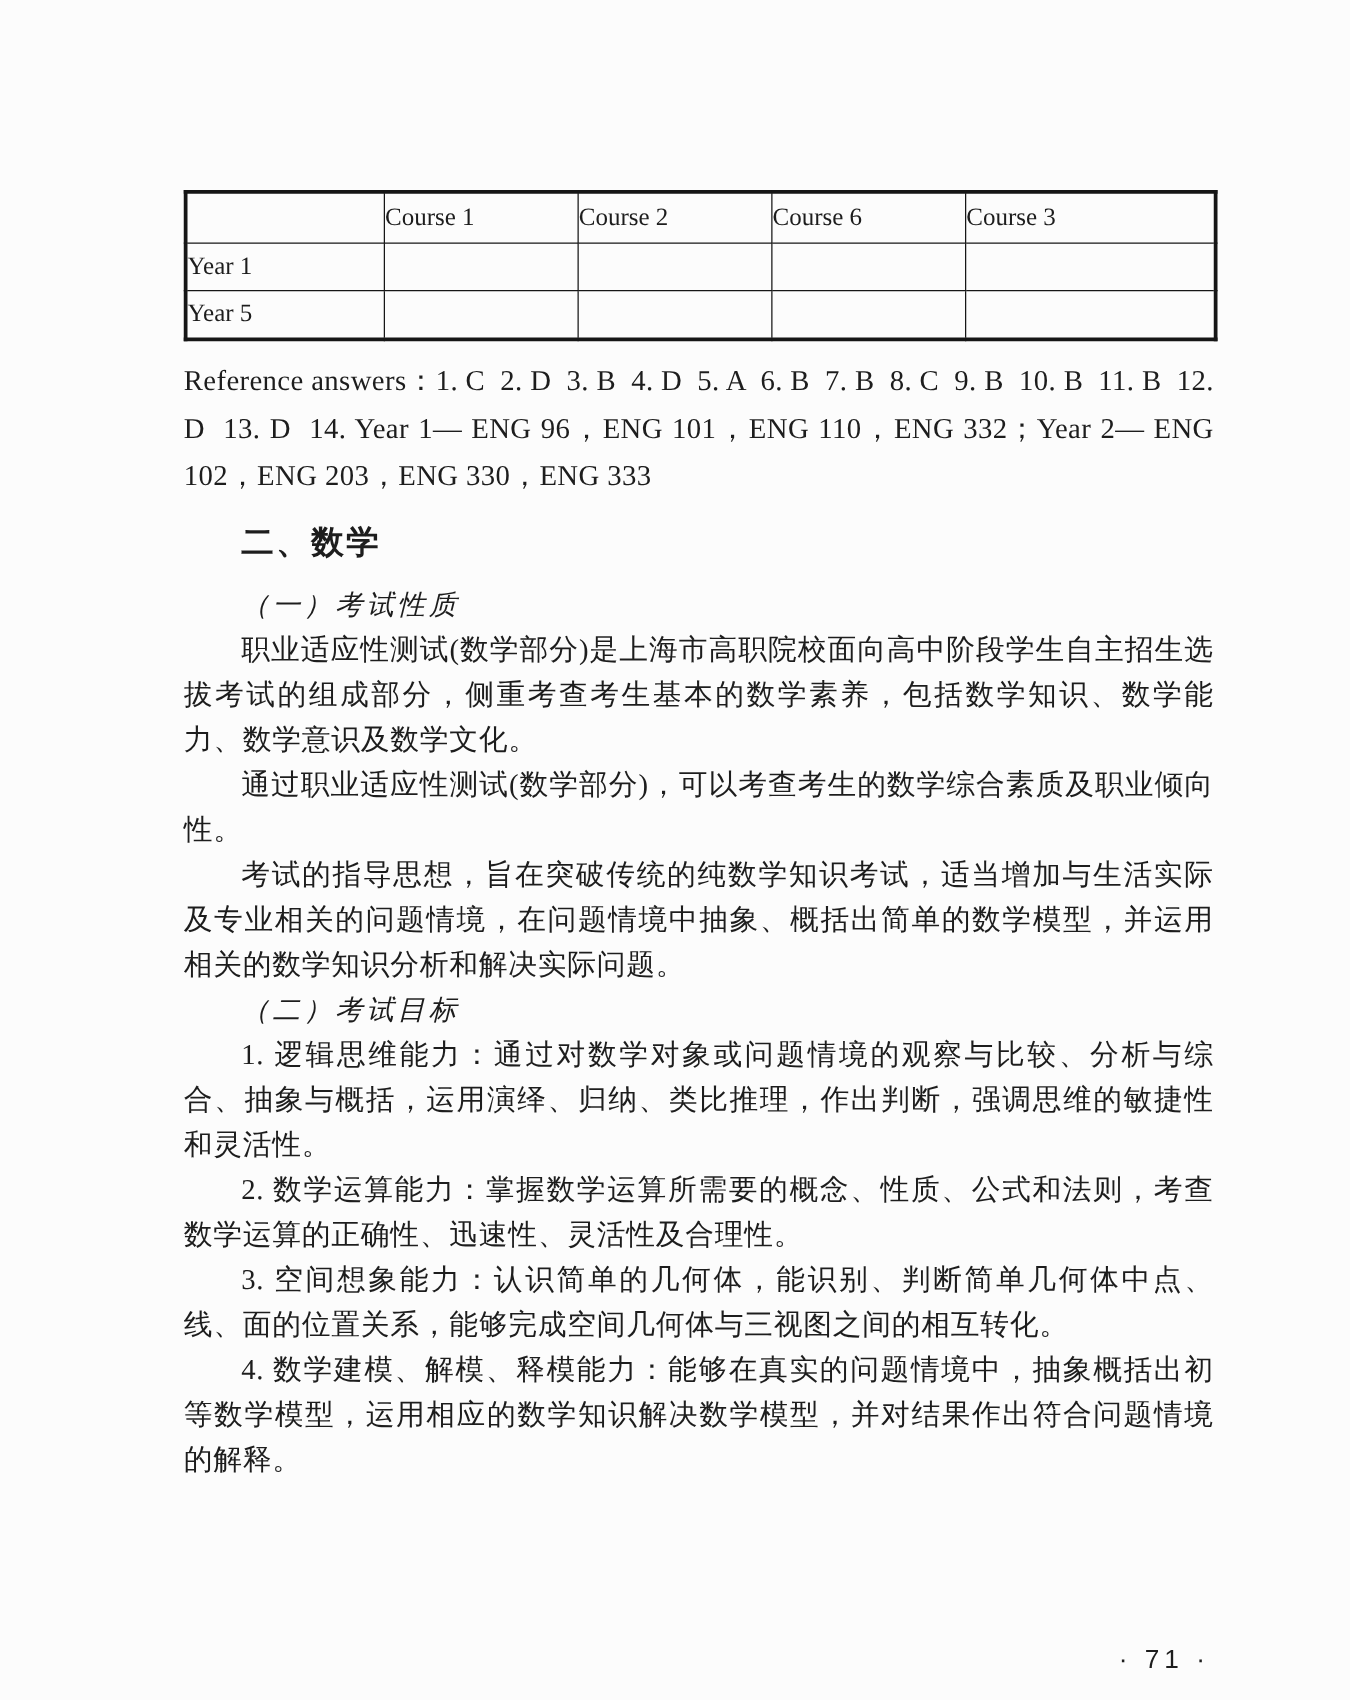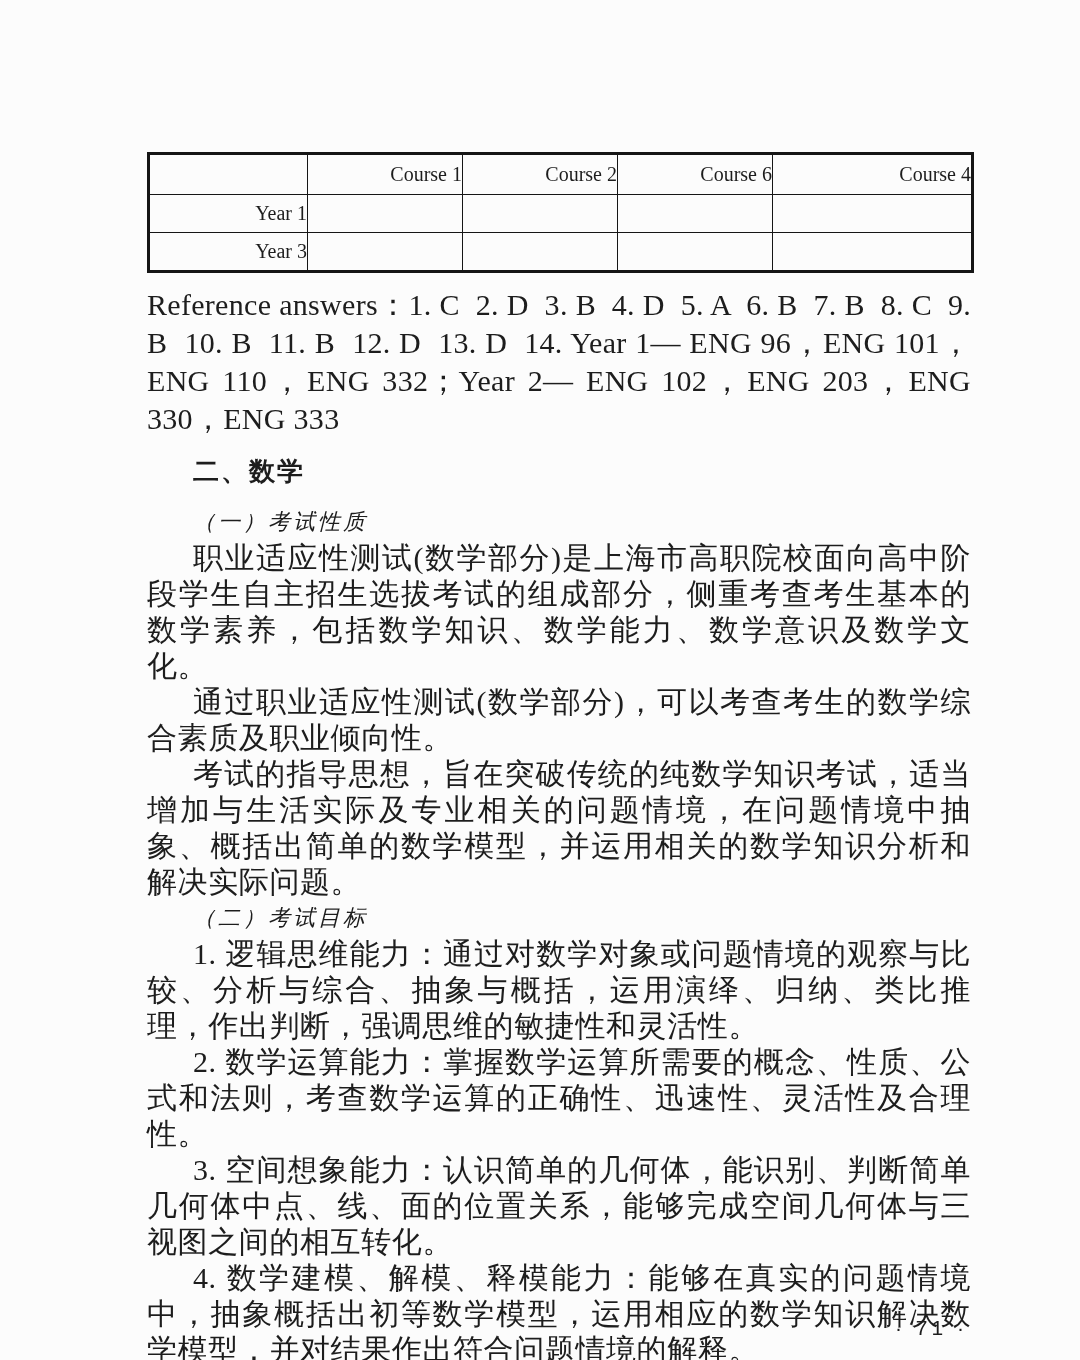--- a/index.html
+++ b/index.html
@@ -19,29 +19,29 @@
   table.course-table {
     border-collapse:collapse;
     width:824px;
     table-layout:fixed;
     border:3px solid #161616;
   }
   table.course-table th, table.course-table td {
     border:1.5px solid #161616;
     font-size:20px;
     font-weight:normal;
-    text-align:right;
+    text-align:left;
     vertical-align:middle;
     padding:0;
   }
   table.course-table tr.hdr   th { height:39px; }
   table.course-table tr.body  td { height:37px; }
   .ref-answers {
     margin:13px 0 0 0;
-    font-size:30px;
+    font-size:23px;
     line-height:38px;
     text-align:justify;
     letter-spacing:0.3px;
     white-space:pre-wrap;
   }
   h2.sec-title {
     margin:17px 0 0 0;
     padding-left:46px;
     font-size:26px;
     font-weight:bold;
@@ -54,21 +54,21 @@
     padding-left:46px;
     font-size:22px;
     font-weight:normal;
     font-style:italic;
     line-height:36px;
     letter-spacing:3px;
   }
   h3.sub-title.first { margin-top:17px; }
   p.body-p {
     margin:0;
-    font-size:30px;
+    font-size:23px;
     line-height:36px;
     text-indent:46px;
     text-align:justify;
     letter-spacing:0.6px;
   }
   .page-number {
     position:absolute;
     top:1316px;
     right:112px;
     font-size:21px;
@@ -91,31 +91,31 @@
           <col style="width:155px">
           <col style="width:155px">
           <col style="width:200px">
       </colgroup>
       <tbody>
           <tr class="hdr">
         <th></th>
         <th>Course 1</th>
         <th>Course 2</th>
         <th>Course 6</th>
-        <th>Course 4</th>
+        <th>Course 3</th>
       </tr>
       <tr class="body">
         <td>Year 1</td>
         <td></td>
         <td></td>
         <td></td>
         <td></td>
       </tr>
       <tr class="body">
-        <td>Year 3</td>
+        <td>Year 5</td>
         <td></td>
         <td></td>
         <td></td>
         <td></td>
       </tr>
     </tbody>
       </table>
 
     <p class="ref-answers">Reference answers：1. C  2. D  3. B  4. D  5. A  6. B  7. B  8. C  9. B  10. B  11. B  12. D  13. D  14. Year 1— ENG 96，ENG 101，ENG 110，ENG 332；Year 2— ENG 102，ENG 203，ENG 330，ENG 333</p>
 

